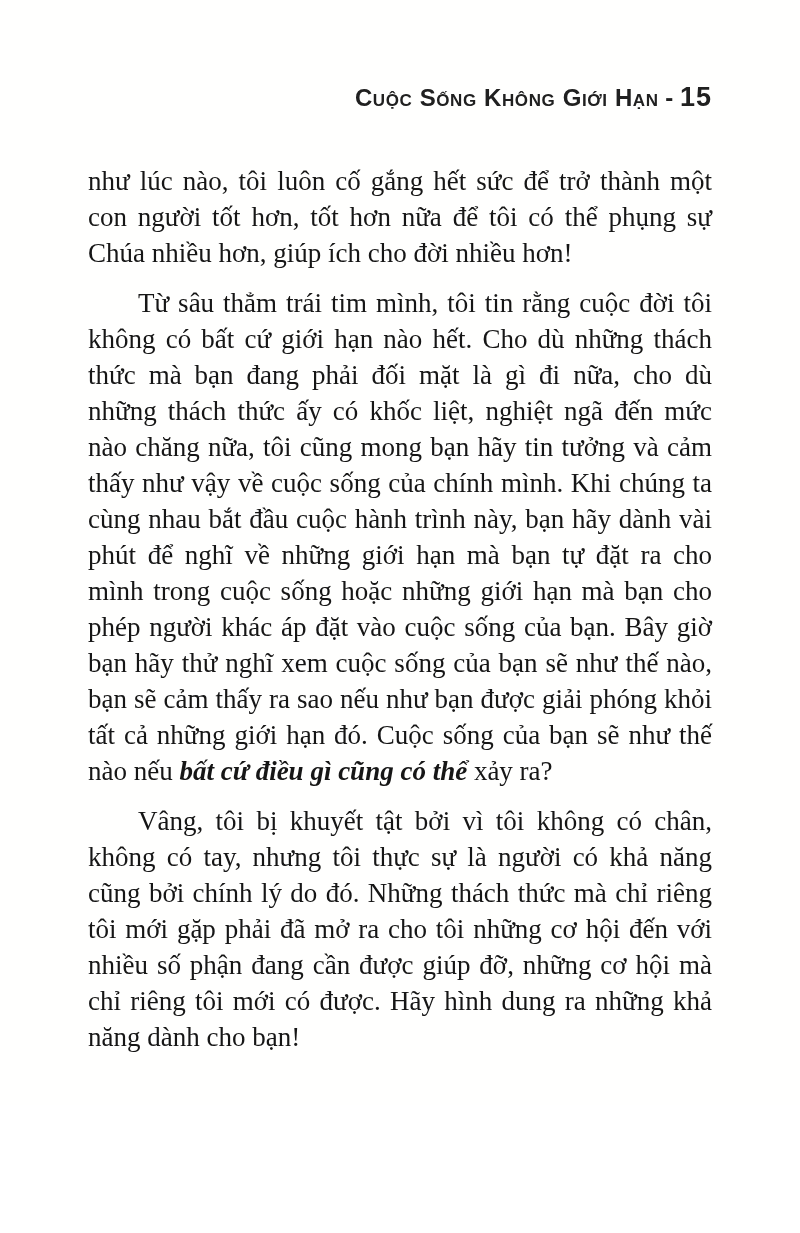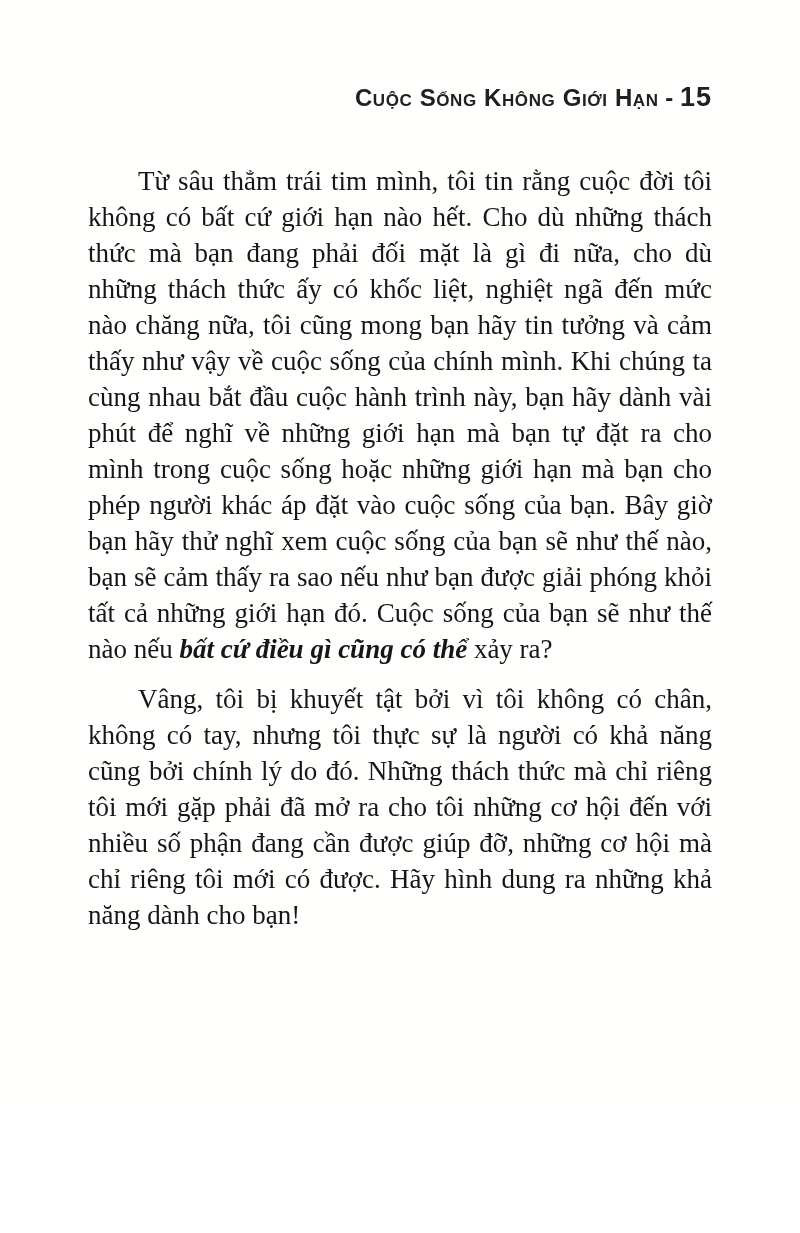--- a/index.html
+++ b/index.html
@@ -68,20 +68,21 @@
 <body>
 
 <div class="page">
 
   <div class="running-header">
     <span class="header-title">Cuộc Sống Không Giới Hạn</span><span class="header-sep"> - </span><span class="header-page-number">15</span>
   </div>
 
   <div class="body-text">
 
+    <p class="para no-indent">như lúc nào, tôi luôn cố gắng hết sức để trở thành một con người tốt hơn, tốt hơn nữa để tôi có thể phụng sự Chúa nhiều hơn, giúp ích cho đời nhiều hơn!</p>
 
     <p class="para"><span>Từ sâu thẳm trái tim mình, tôi tin rằng cuộc đời tôi không có bất cứ giới hạn nào hết. Cho dù những thách thức mà bạn đang phải đối mặt là gì đi nữa, cho dù những thách thức ấy có khốc liệt, nghiệt ngã đến mức nào chăng nữa, tôi cũng mong bạn hãy tin tưởng và cảm thấy như vậy về cuộc sống của chính mình. Khi chúng ta cùng nhau bắt đầu cuộc hành trình này, bạn hãy dành vài phút để nghĩ về những giới hạn mà bạn tự đặt ra cho mình trong cuộc sống hoặc những giới hạn mà bạn cho phép người khác áp đặt vào cuộc sống của bạn. Bây giờ bạn hãy thử nghĩ xem cuộc sống của bạn sẽ như thế nào, bạn sẽ cảm thấy ra sao nếu như bạn được giải phóng khỏi tất cả những giới hạn đó. Cuộc sống của bạn sẽ như thế nào nếu </span><em>bất cứ điều gì cũng có thể</em><span> xảy ra?</span></p>
 
     <p class="para">Vâng, tôi bị khuyết tật bởi vì tôi không có chân, không có tay, nhưng tôi thực sự là người có khả năng cũng bởi chính lý do đó. Những thách thức mà chỉ riêng tôi mới gặp phải đã mở ra cho tôi những cơ hội đến với nhiều số phận đang cần được giúp đỡ, những cơ hội mà chỉ riêng tôi mới có được. Hãy hình dung ra những khả năng dành cho bạn!</p>
 
 
   </div>
 
 </div>
 

